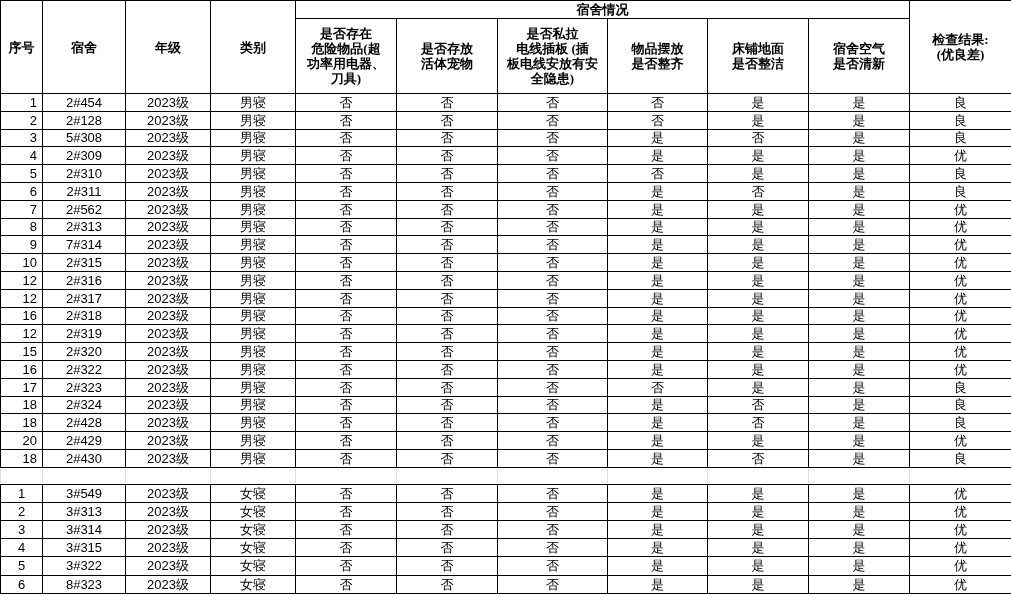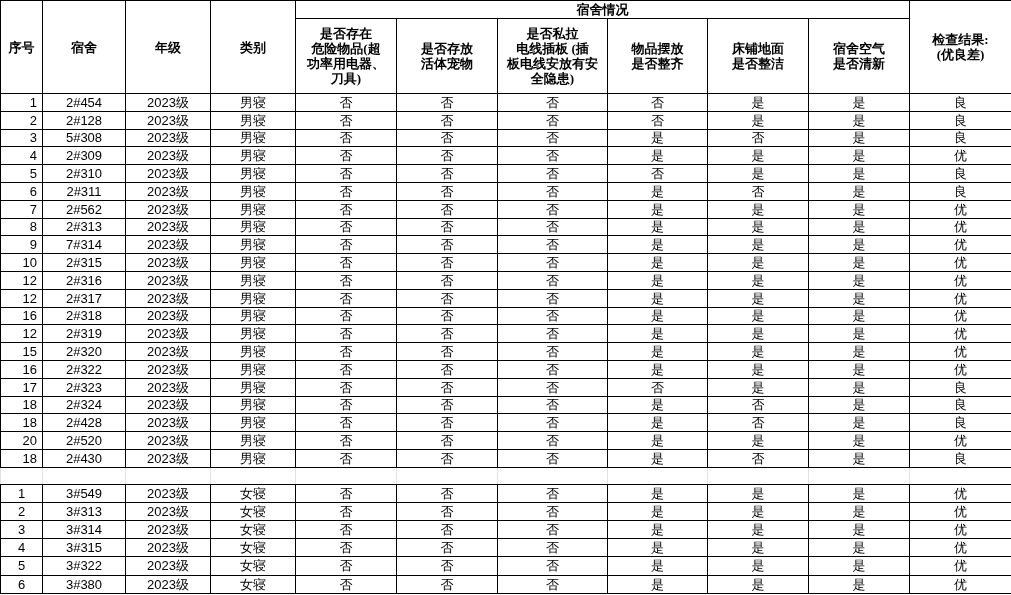--- a/index.html
+++ b/index.html
@@ -309,21 +309,21 @@
         <td>否</td>
         <td>否</td>
         <td>否</td>
         <td>是</td>
         <td>否</td>
         <td>是</td>
         <td>良</td>
       </tr>
       <tr>
         <td class="right">20</td>
-        <td>2#520</td>
+        <td>2#429</td>
         <td>2023级</td>
         <td>男寝</td>
         <td>否</td>
         <td>否</td>
         <td>否</td>
         <td>是</td>
         <td>是</td>
         <td>是</td>
         <td>优</td>
       </tr>
@@ -417,21 +417,21 @@
         <td>否</td>
         <td>否</td>
         <td>否</td>
         <td>是</td>
         <td>是</td>
         <td>是</td>
         <td>优</td>
       </tr>
       <tr>
         <td>6</td>
-        <td>3#380</td>
+        <td>8#323</td>
         <td>2023级</td>
         <td>女寝</td>
         <td>否</td>
         <td>否</td>
         <td>否</td>
         <td>是</td>
         <td>是</td>
         <td>是</td>
         <td>优</td>
       </tr>

